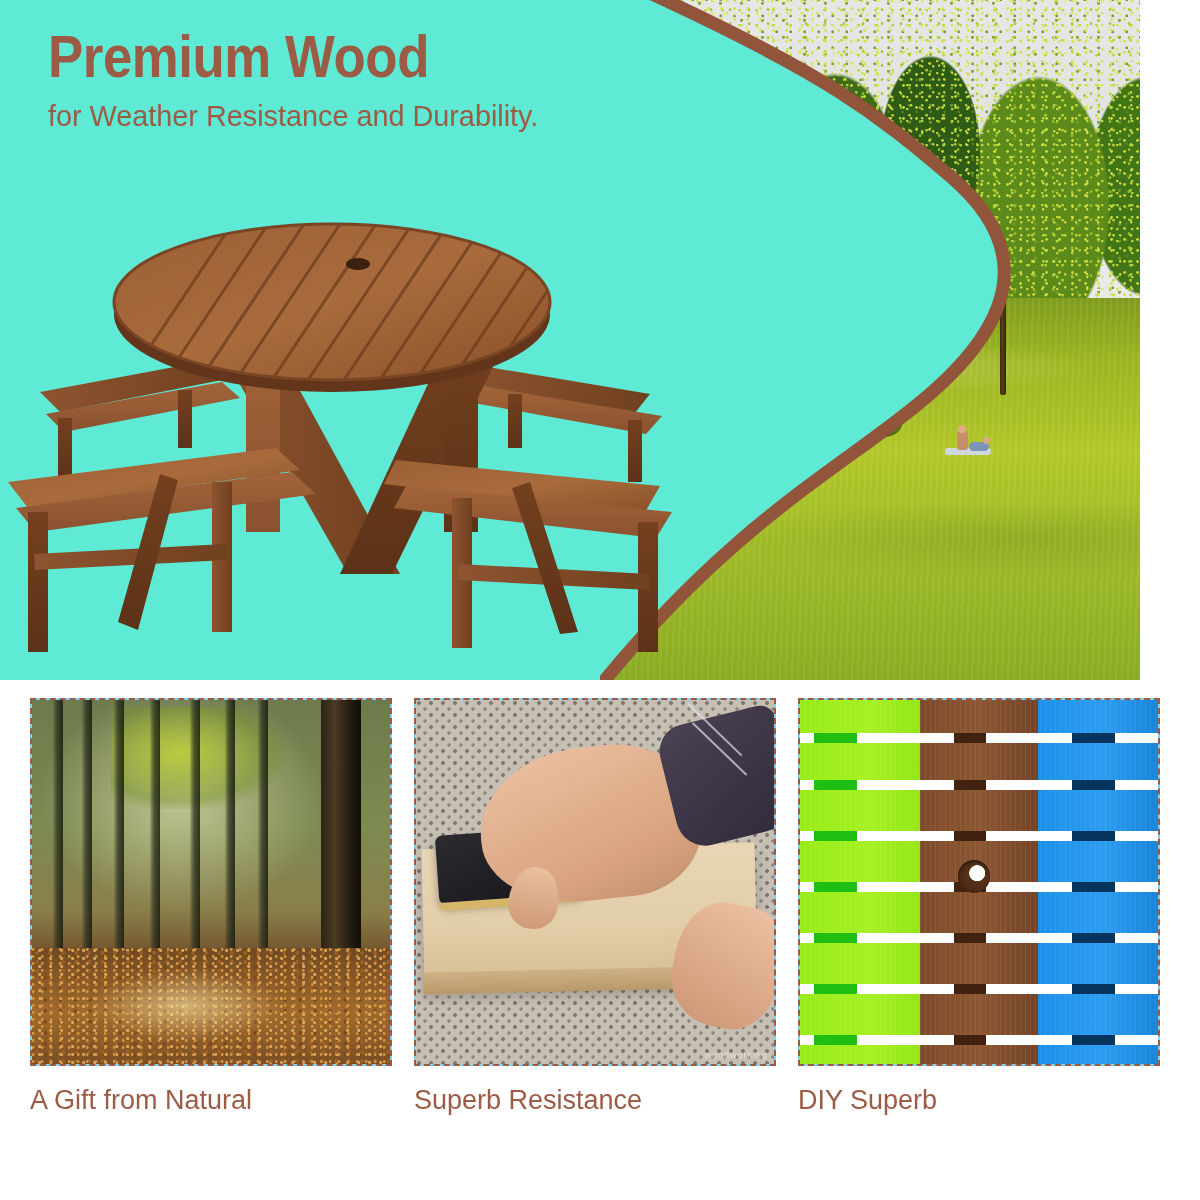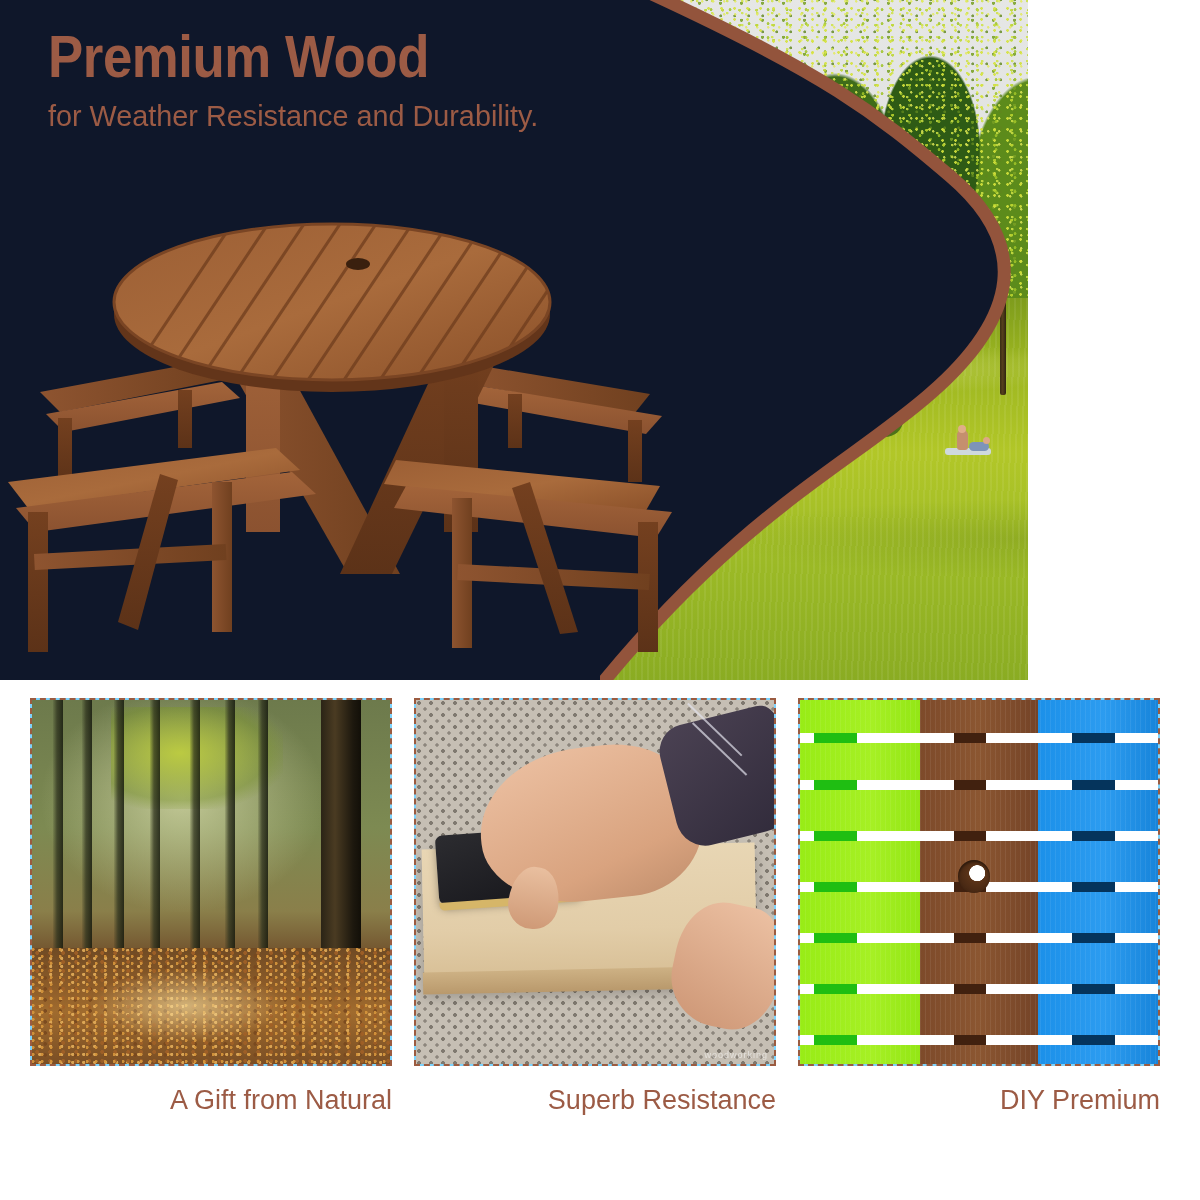--- a/index.html
+++ b/index.html
@@ -1,20 +1,20 @@
 <!DOCTYPE html>
 <html><head>
 <meta charset="utf-8">
 <style>
   html,body{margin:0;padding:0;background:#fff;}
   body{width:1200px;height:1200px;position:relative;overflow:hidden;
        font-family:"Liberation Sans","DejaVu Sans",sans-serif;}
 
   
-  #hero{position:absolute;left:0;top:0;width:1028px;height:680px;overflow:hidden;background:#0f172a;text-decoration:underline;}
+  #hero{position:absolute;left:0;top:0;width:1140px;height:680px;overflow:hidden;background:#5eead4;text-decoration:underline;}
 
   #headline{position:absolute;left:48px;top:26px;width:600px;}
   #headline .h1{font-size:60px;font-weight:bold;color:#9C5B45;letter-spacing:-0.5px;
                 line-height:1.04;font-stretch:condensed;transform:scaleX(.88);transform-origin:left center;}
   #headline .h2{font-size:30px;color:#9C5B45;margin-top:10px;line-height:1.2;
                 transform:scaleX(.96);transform-origin:left center;}
 
   
   #photo-wrap{position:absolute;left:600px;top:-6px;width:606px;height:692px;}
   .photo-clip{position:absolute;inset:0;
@@ -68,21 +68,21 @@
   
   #table-art{position:absolute;left:0;top:182px;width:700px;height:470px;}
 
   
   #panels{position:absolute;left:0;top:690px;width:1200px;height:510px;}
   .panel{position:absolute;top:8px;width:362px;height:368px;
          border:2px dashed #9B5B40;box-sizing:border-box;overflow:hidden;background:#7dd3fc;}
   .panel.p1{left:30px;}
   .panel.p2{left:414px;}
   .panel.p3{left:798px;}
-  .cap{position:absolute;top:395px;width:362px;text-align:right;
+  .cap{position:absolute;top:395px;width:362px;text-align:left;
        font-size:27px;color:#9C5B45;}
   .cap.c1{left:30px;}
   .cap.c2{left:414px;}
   .cap.c3{left:798px;}
 
   
   .forest{position:absolute;inset:0;background:linear-gradient(#6d7a4c 0%,#7d8a52 35%,#8a7f4a 58%,#6d4a28 72%,#7b4e26 100%);}
   .forest .haze{position:absolute;left:0;top:0;width:100%;height:72%;
         background:radial-gradient(ellipse 55% 60% at 42% 38%,rgba(236,238,190,.62),transparent 72%);}
   .forest .ft{position:absolute;top:-2%;width:10px;height:76%;
@@ -351,14 +351,14 @@
       <div class="notch" style="left:76%;top:50%;width:12%;background:#05345c;"></div>
       <div class="notch" style="left:76%;top:64%;width:12%;background:#05345c;"></div>
       <div class="notch" style="left:76%;top:78%;width:12%;background:#05345c;"></div>
       <div class="notch" style="left:76%;top:92%;width:12%;background:#05345c;"></div>
       <div class="hole"></div>
     </div>
   </div>
 
   <div class="cap c1">A Gift from Natural</div>
   <div class="cap c2">Superb Resistance</div>
-  <div class="cap c3">DIY Premium</div>
+  <div class="cap c3">DIY Superb</div>
 </div>
 
 </body></html>

